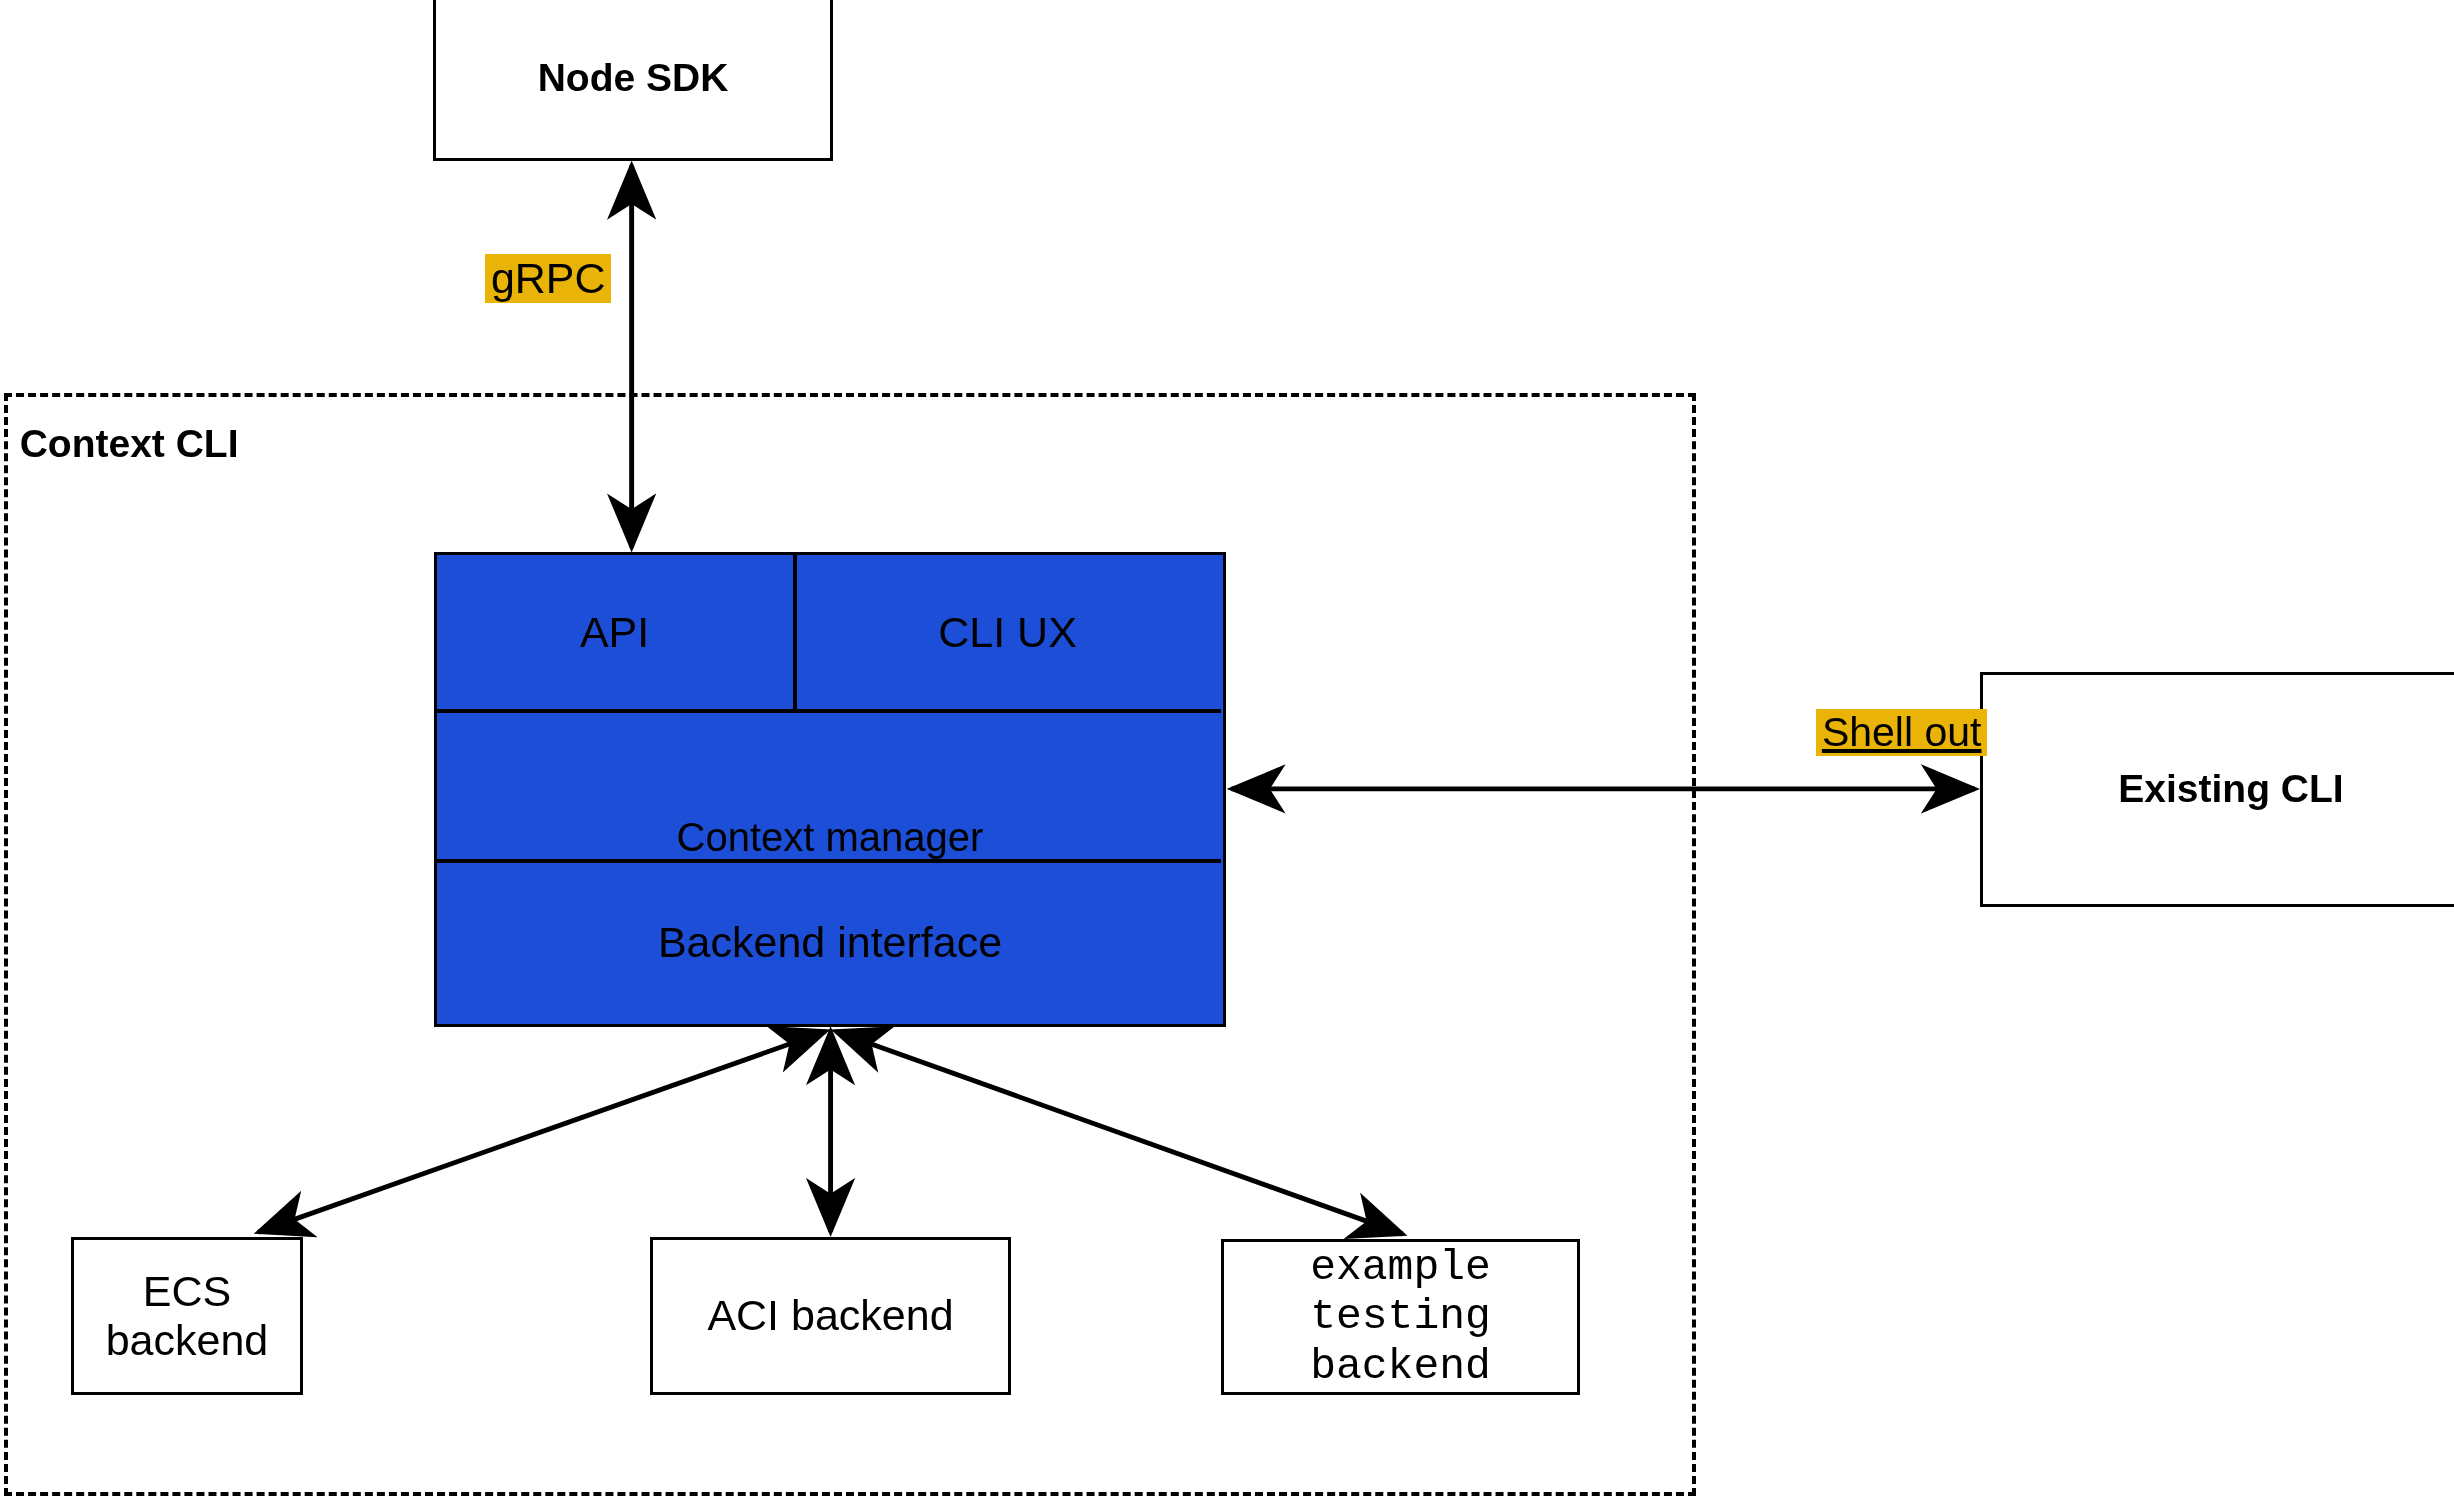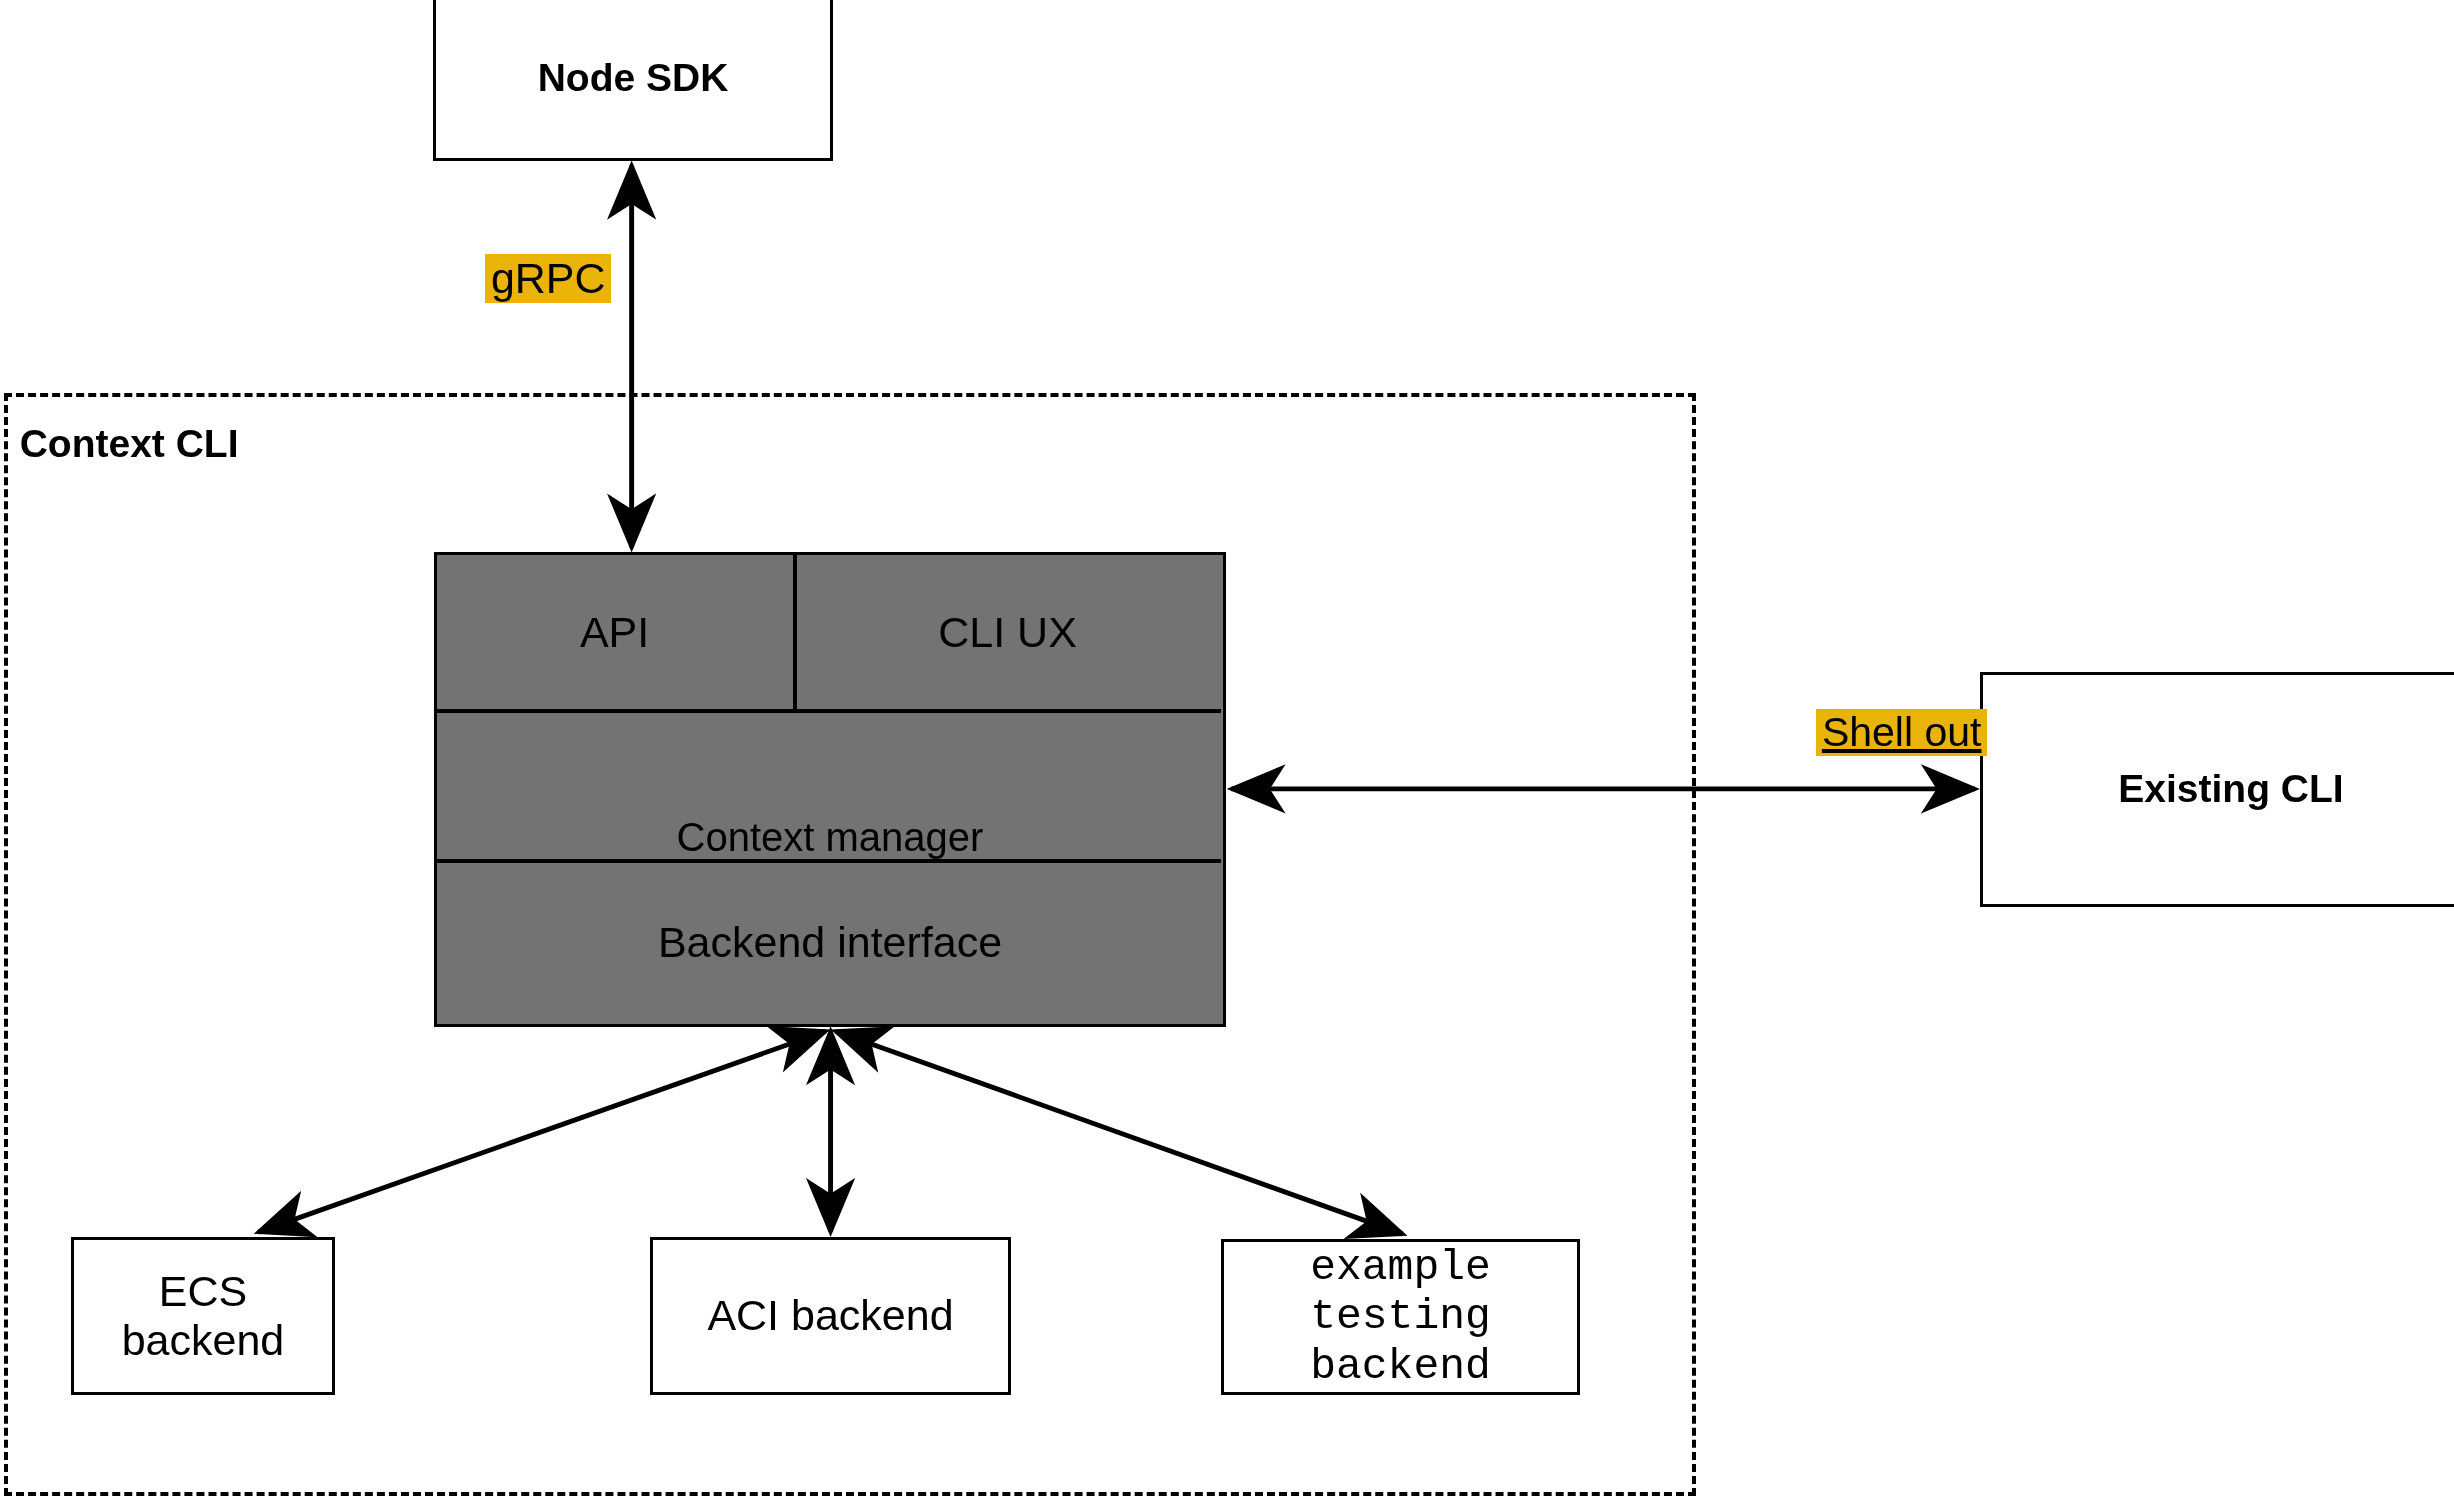--- a/index.html
+++ b/index.html
@@ -38,21 +38,21 @@
   .node-label {
     display: block;
     padding: 0 9.9px;
     white-space: pre-line;
   }
   .bold { font-weight: bold; }
   .stack {
     position: absolute;
     box-sizing: border-box;
     border: 3.9px solid #000000;
-    background: #737373;
+    background: #1d4ed8;
   }
   .stack-row {
     position: absolute;
     left: 0;
     box-sizing: border-box;
     display: flex;
     align-items: center;
     justify-content: center;
     text-align: center;
   }
@@ -125,21 +125,21 @@
       <span>Context manager</span>
     </div>
 
     <div class="hrule" style="left:0px; top:304px; width:784px; height:3.9px;"></div>
 
     <div class="stack-row" style="top:308px; left:0px; width:100%; height:159px; font-size:43px;">
       <span>Backend interface</span>
     </div>
   </div>
 
-  <div class="node" style="left:71px; top:1237px; width:264px; height:158px; font-size:43px;">
+  <div class="node" style="left:71px; top:1237px; width:232px; height:158px; font-size:43px;">
     <span class="node-label">ECS backend</span>
   </div>
 
   <div class="node" style="left:650px; top:1237px; width:361px; height:158px; font-size:43px;">
     <span class="node-label">ACI backend</span>
   </div>
 
   <div class="node" style="left:1221px; top:1239px; width:359px; height:156px; font-size:43px;font-family:Liberation Mono, monospace;">
     <span class="node-label">example testing
 backend</span>

